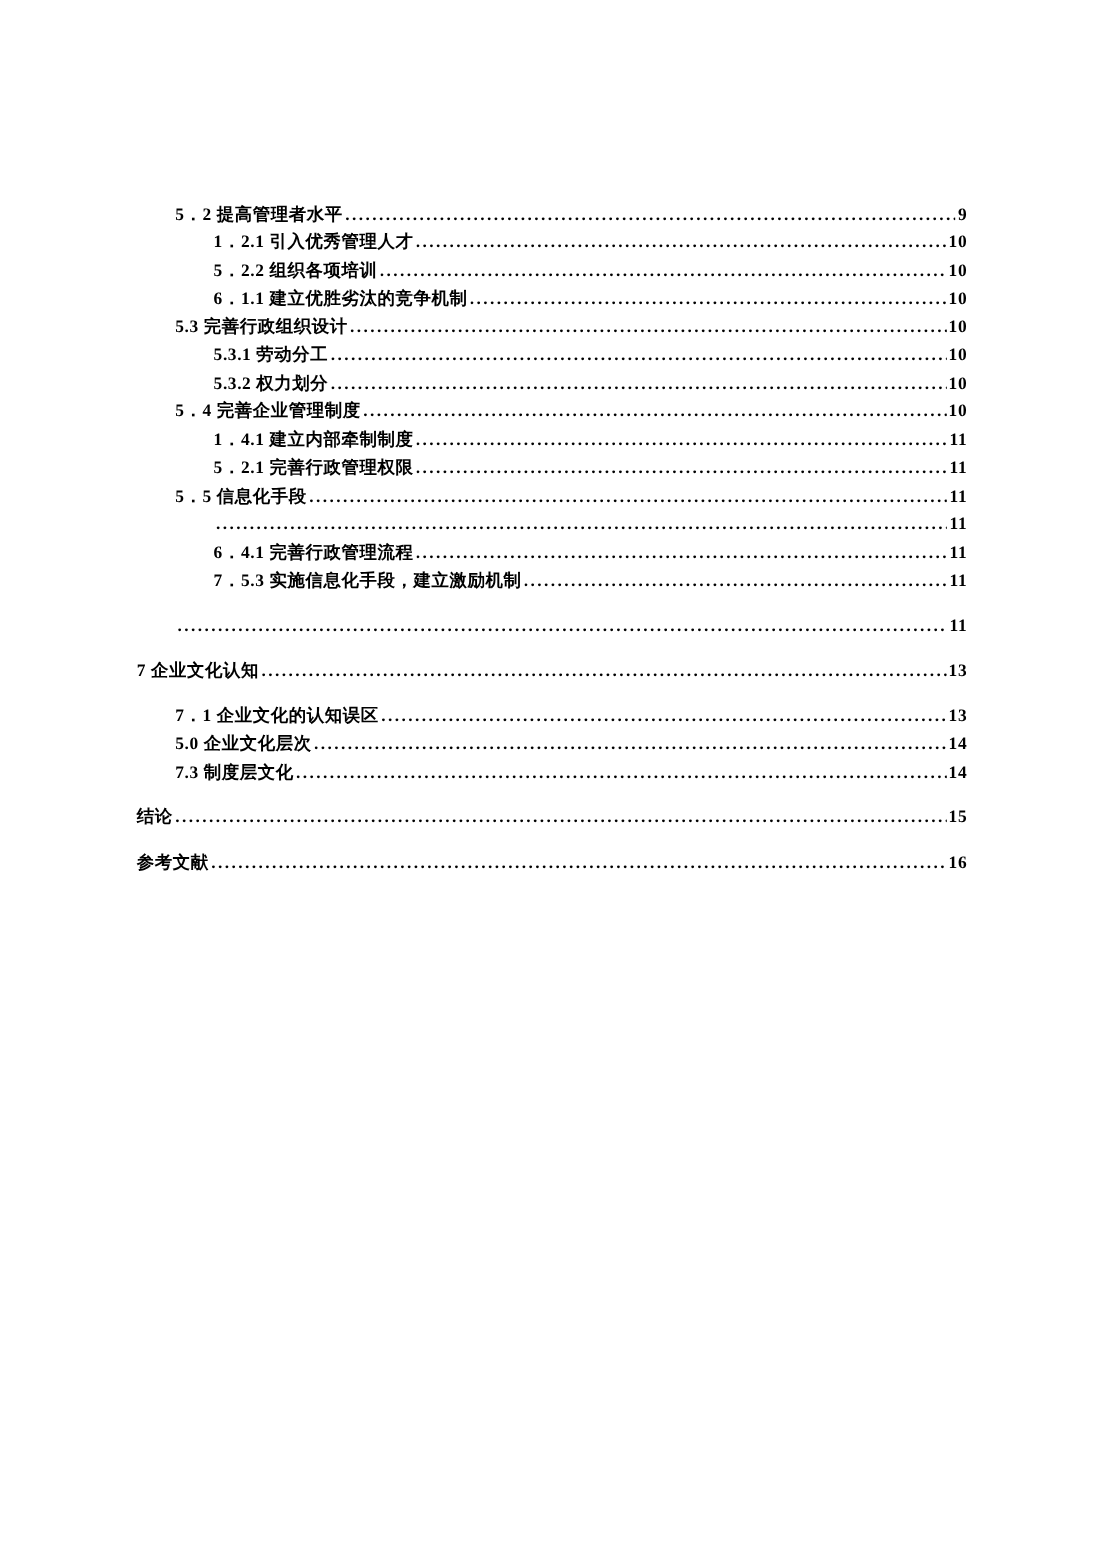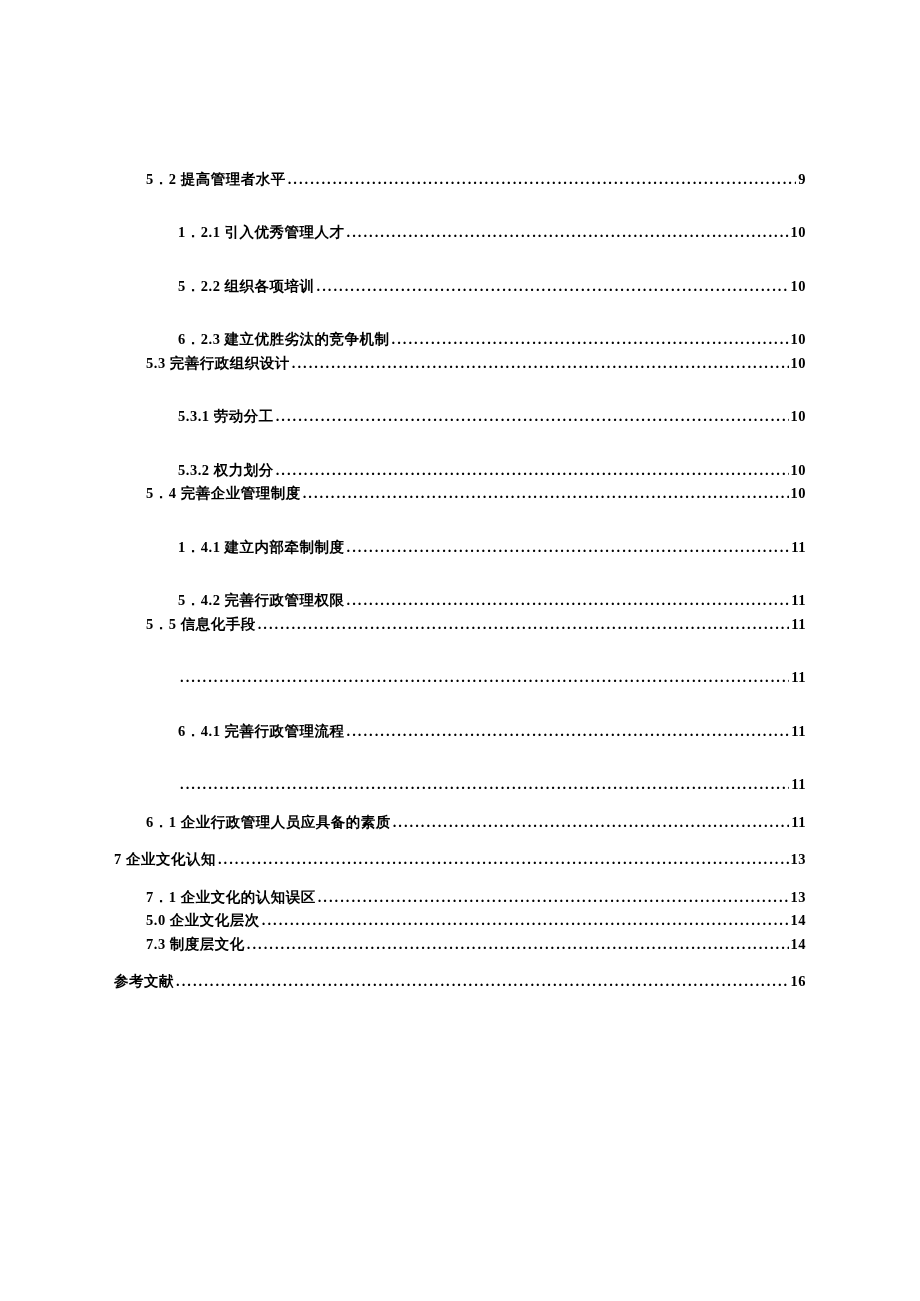--- a/index.html
+++ b/index.html
@@ -20,21 +20,21 @@
     }
     .toc-line {
       display: flex;
       align-items: baseline;
       white-space: nowrap;
       line-height: 1.62;
       letter-spacing: 0.5px;
       font-weight: bold;
     }
     .indent-1 { padding-left: 32px; }
-    .indent-2 { padding-left: 64px; margin-top: 30px; }
+    .indent-2 { padding-left: 64px; }
     .label { flex: 0 0 auto; }
     .dots {
       flex: 1 1 auto;
       overflow: hidden;
       letter-spacing: 2px;
       margin: 0 2px;
     }
     .dots::before {
       content: ".................................................................................................................................................................................";
     }
@@ -54,21 +54,21 @@
         <span class="label">1．2.1 引入优秀管理人才</span>
         <span class="dots"></span>
         <span class="page">10</span>
       </div>
       <div class="toc-line indent-2">
         <span class="label">5．2.2 组织各项培训</span>
         <span class="dots"></span>
         <span class="page">10</span>
       </div>
       <div class="toc-line indent-2">
-        <span class="label">6．2.3 建立优胜劣汰的竞争机制</span>
+        <span class="label">6．1.1 建立优胜劣汰的竞争机制</span>
         <span class="dots"></span>
         <span class="page">10</span>
       </div>
       <div class="toc-line indent-1">
         <span class="label">5.3 完善行政组织设计</span>
         <span class="dots"></span>
         <span class="page">10</span>
       </div>
       <div class="toc-line indent-2">
         <span class="label">5.3.1 劳动分工</span>
@@ -84,46 +84,46 @@
         <span class="label">5．4 完善企业管理制度</span>
         <span class="dots"></span>
         <span class="page">10</span>
       </div>
       <div class="toc-line indent-2">
         <span class="label">1．4.1 建立内部牵制制度</span>
         <span class="dots"></span>
         <span class="page">11</span>
       </div>
       <div class="toc-line indent-2">
-        <span class="label">5．4.2 完善行政管理权限</span>
+        <span class="label">5．2.1 完善行政管理权限</span>
         <span class="dots"></span>
         <span class="page">11</span>
       </div>
       <div class="toc-line indent-1">
         <span class="label">5．5 信息化手段</span>
         <span class="dots"></span>
         <span class="page">11</span>
       </div>
       <div class="toc-line indent-2">
         <span class="dots"></span>
         <span class="page">11</span>
       </div>
       <div class="toc-line indent-2">
         <span class="label">6．4.1 完善行政管理流程</span>
         <span class="dots"></span>
         <span class="page">11</span>
       </div>
       <div class="toc-line indent-2">
+        <span class="label">7．5.3 实施信息化手段，建立激励机制</span>
         <span class="dots"></span>
         <span class="page">11</span>
       </div>
     </div>
     <div class="toc-group">
       <div class="toc-line indent-1">
-        <span class="label">6．1 企业行政管理人员应具备的素质</span>
         <span class="dots"></span>
         <span class="page">11</span>
       </div>
     </div>
     <div class="toc-group">
       <div class="toc-line indent-0">
         <span class="label">7 企业文化认知</span>
         <span class="dots"></span>
         <span class="page">13</span>
       </div>
@@ -140,18 +140,25 @@
         <span class="page">14</span>
       </div>
       <div class="toc-line indent-1">
         <span class="label">7.3 制度层文化</span>
         <span class="dots"></span>
         <span class="page">14</span>
       </div>
     </div>
     <div class="toc-group">
       <div class="toc-line indent-0">
+        <span class="label">结论</span>
+        <span class="dots"></span>
+        <span class="page">15</span>
+      </div>
+    </div>
+    <div class="toc-group">
+      <div class="toc-line indent-0">
         <span class="label">参考文献</span>
         <span class="dots"></span>
         <span class="page">16</span>
       </div>
     </div>
   </div>
 
 </body></html>

